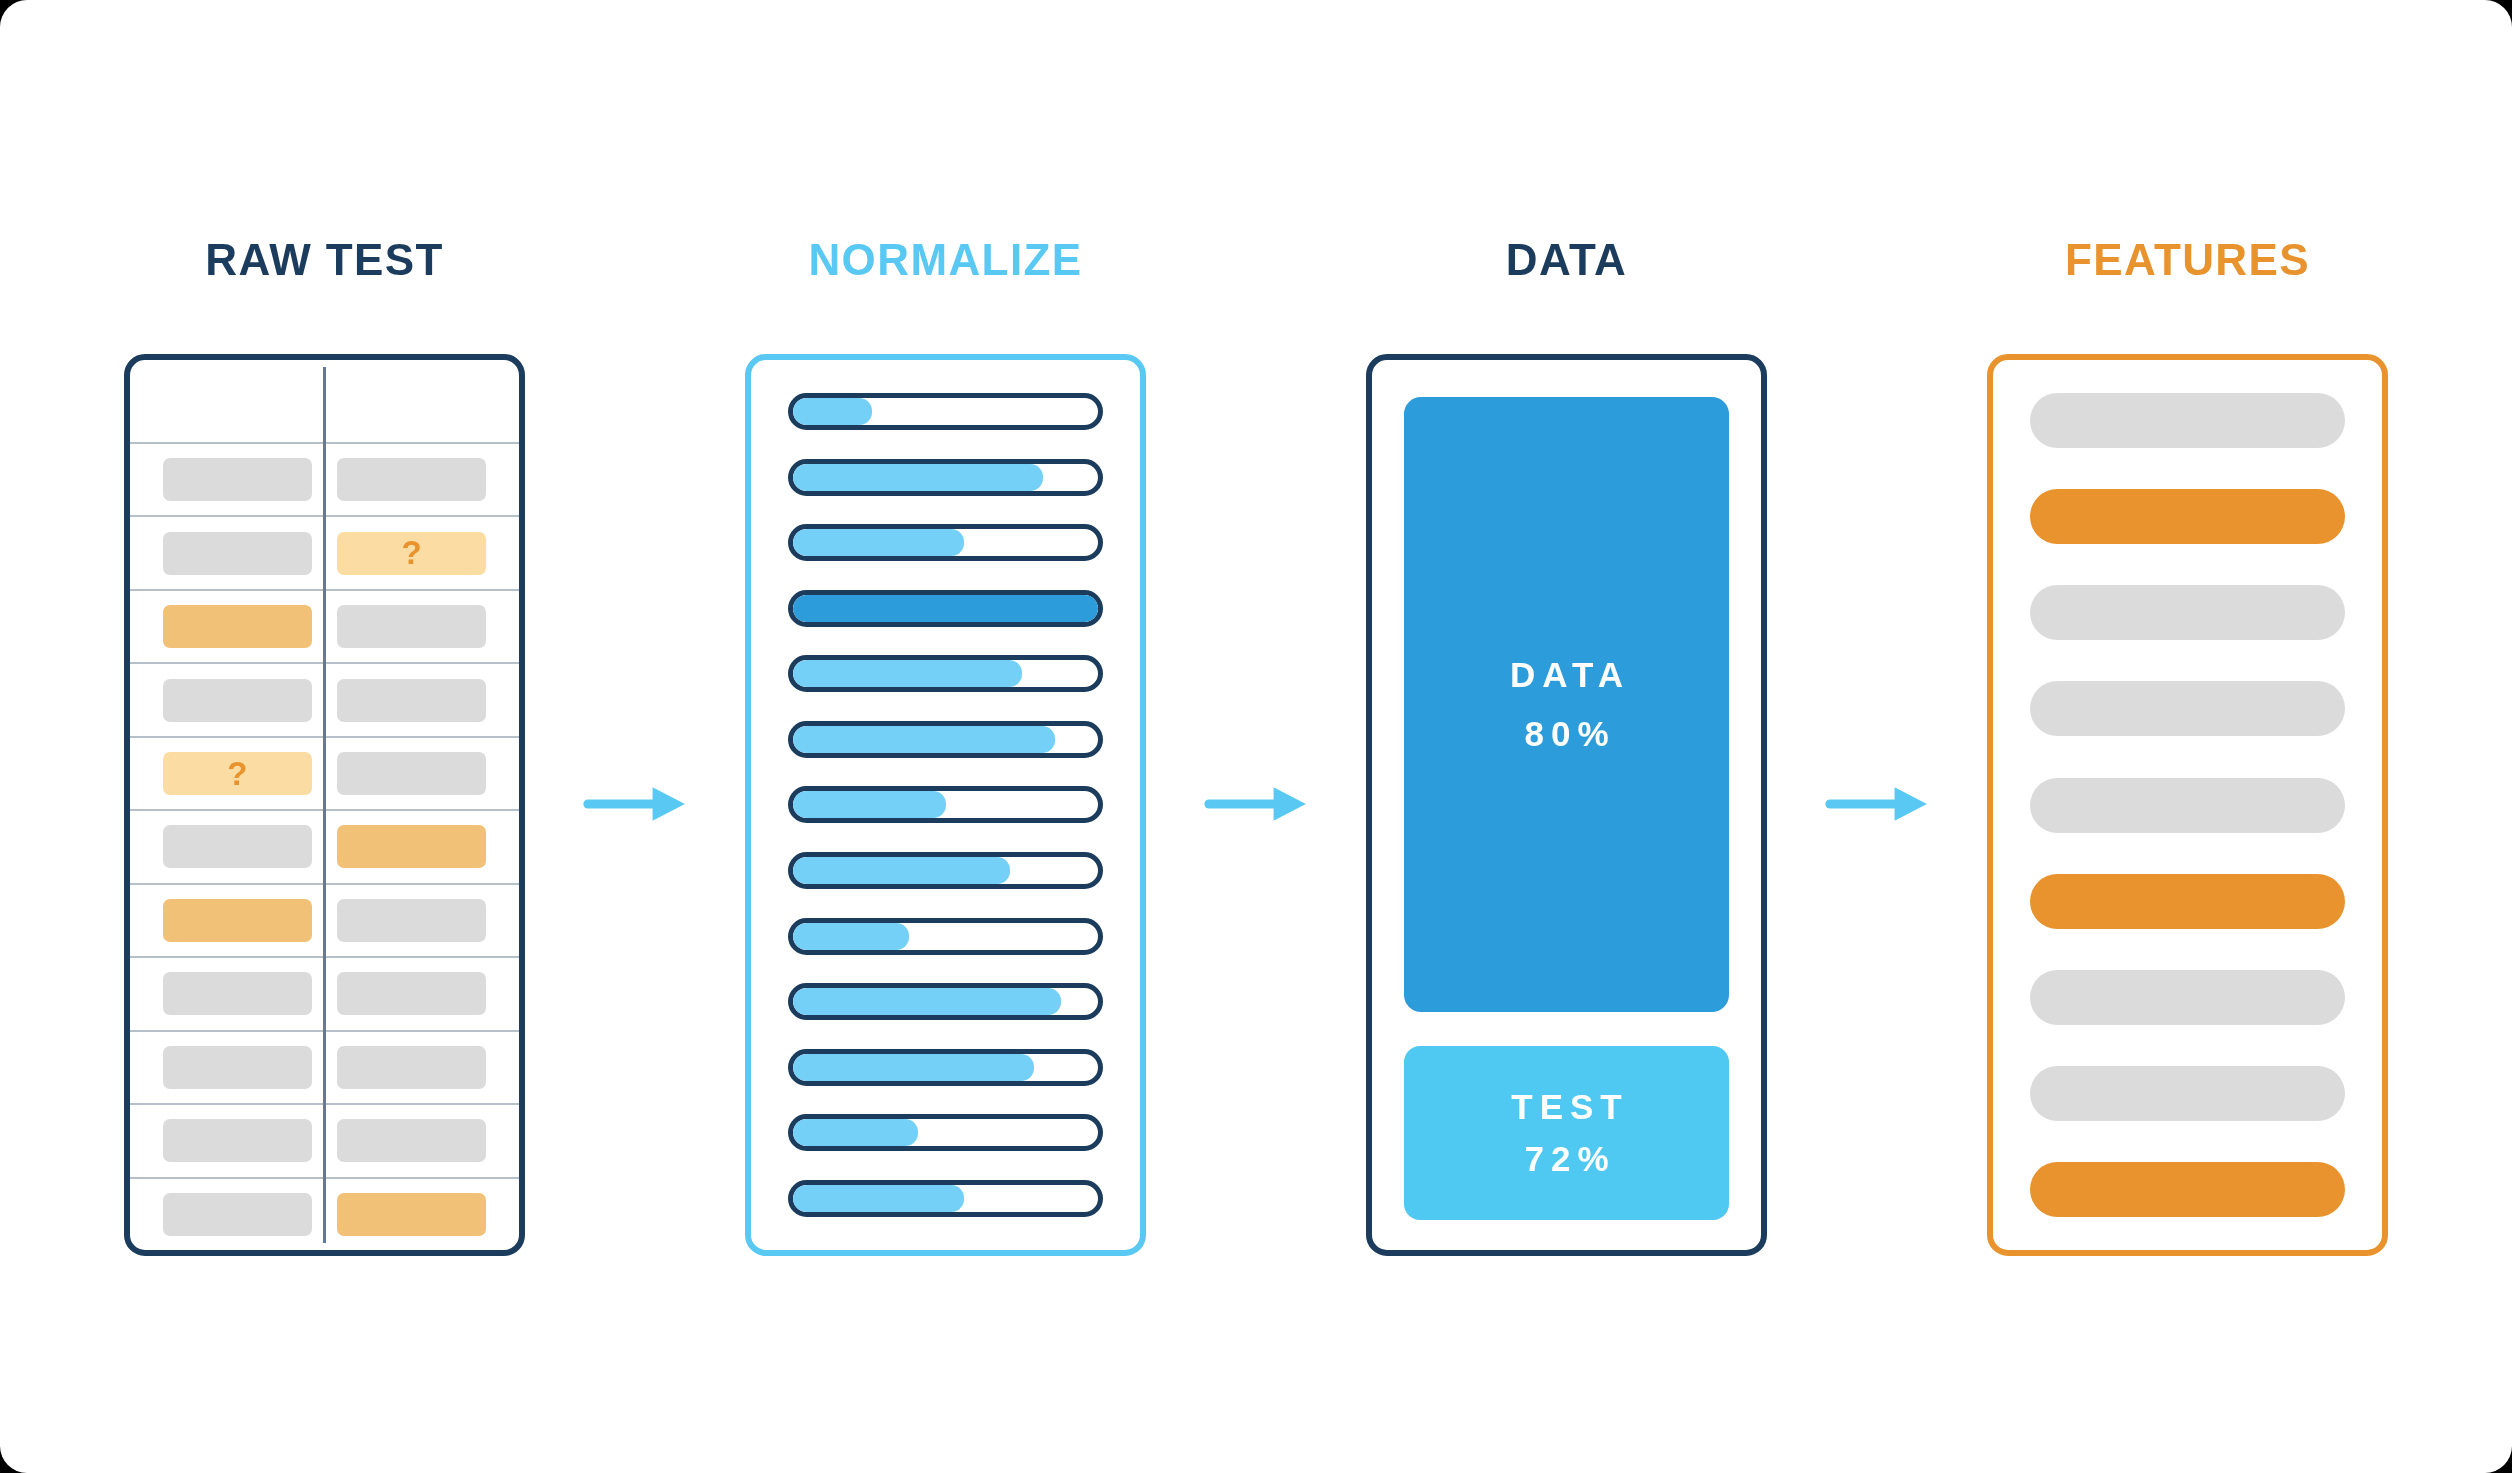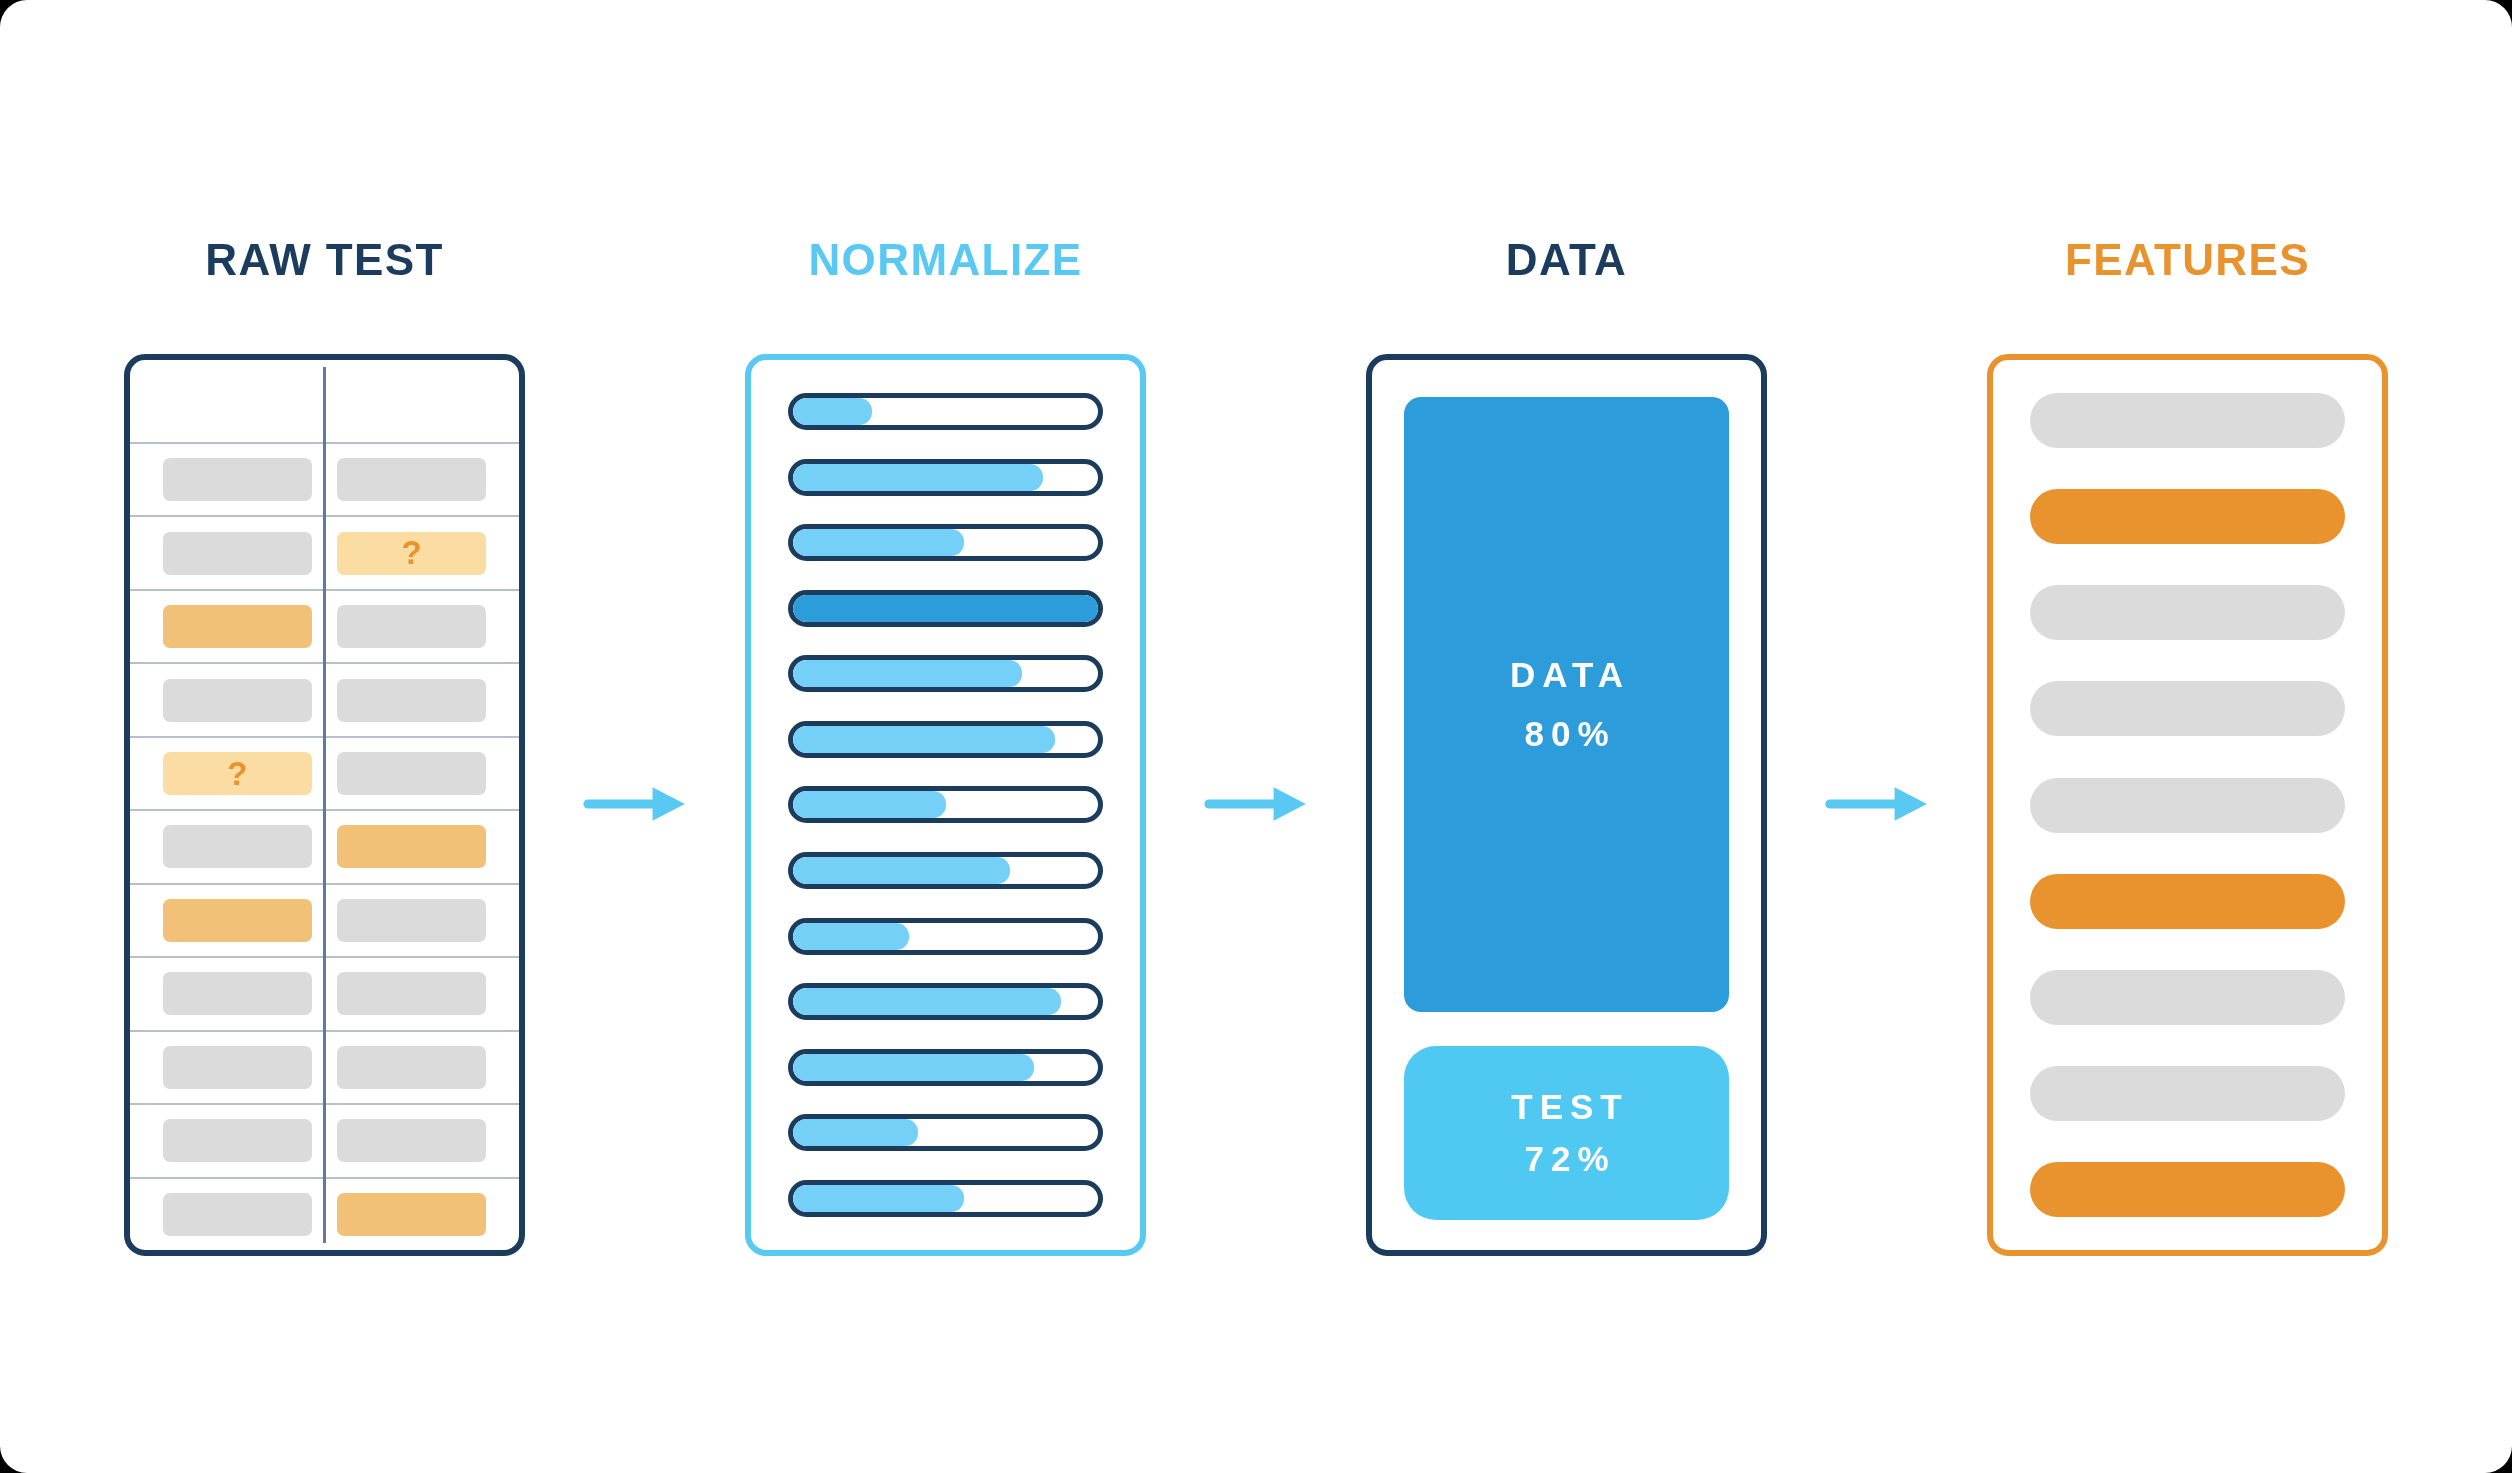--- a/index.html
+++ b/index.html
@@ -164,21 +164,21 @@
     display: flex;
     flex-direction: column;
     align-items: center;
     justify-content: center;
     gap: 18.4px;
   }
   .test-box {
     height: 174px;
     margin-top: 34px;
     background: var(--skyTest);
-    border-radius: 32px;
+    border-radius: 16px;
     display: flex;
     flex-direction: column;
     align-items: center;
     justify-content: center;
     gap: 11.3px;
   }
   .split-text {
     color: #fff;
     font-size: 35px;
     font-weight: 700;

